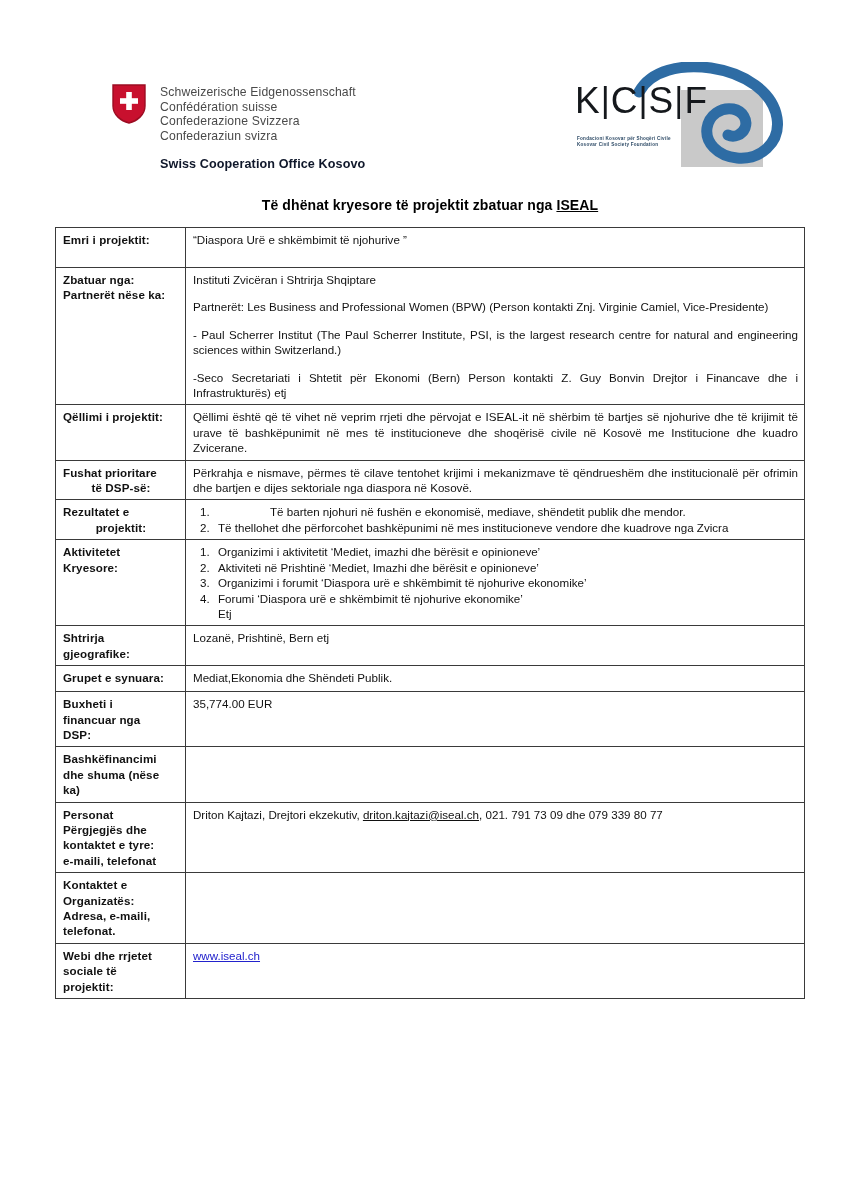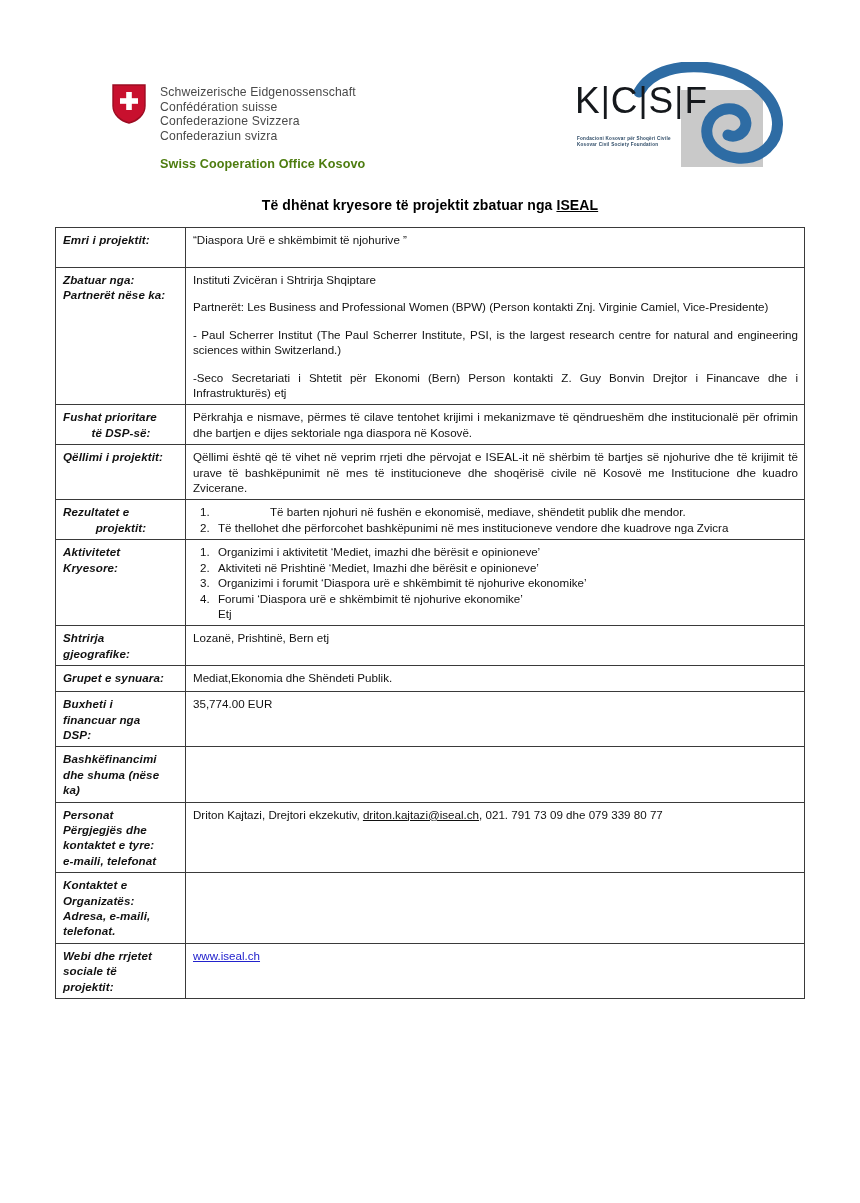--- a/index.html
+++ b/index.html
@@ -49,21 +49,21 @@
     letter-spacing: 0.15px;
     white-space: nowrap;
     padding-top: 1px;
   }
   .swiss-office {
     position: absolute;
     left: 160px;
     top: 95px;
     font-size: 12.6px;
     font-weight: bold;
-    color: #4d7c0f;
+    color: #0f172a;
     letter-spacing: 0.1px;
     white-space: nowrap;
   }
 
   .kcsf-block {
     position: absolute;
     left: 575px;
     top: 0px;
     width: 220px;
     height: 115px;
@@ -140,21 +140,20 @@
     font-size: 11.6px;
     line-height: 15.4px;
     color: #111;
   }
   td.lbl {
     width: 130px;
     font-weight: bold;
     font-size: 11.9px;
     line-height: 16px;
     letter-spacing: 0.1px;
-    font-style: italic;
   }
   td.val {
     text-align: justify;
     text-justify: inter-word;
   }
   td.val.nojust { text-align: left; }
   .lbl-center { display: block; text-align: center; }
   .lbl-l { display: block; }
 
   .h-sm { height: 40px; }
@@ -248,30 +247,30 @@
           </td>
           <td class="val">
             <p class="plain-p">Instituti Zvicëran i Shtrirja Shqiptare</p>
             <p class="plain-p">Partnerët:  Les Business and Professional Women (BPW)  (Person kontakti Znj. Virginie Camiel, Vice-Presidente)</p>
             <p class="plain-p">- Paul Scherrer Institut (The Paul Scherrer Institute, PSI, is the largest research centre for natural and engineering sciences within Switzerland.)</p>
             <p class="plain-p">-Seco Secretariati i Shtetit për Ekonomi (Bern) Person  kontakti Z. Guy Bonvin  Drejtor i Financave dhe i Infrastrukturës) etj</p>
           </td>
         </tr>
 
         <tr>
+          <td class="lbl">Qëllimi i projektit:</td>
+          <td class="val">Qëllimi është që të vihet në veprim rrjeti dhe përvojat e ISEAL-it në shërbim të bartjes së njohurive dhe të krijimit të urave të bashkëpunimit në mes të institucioneve dhe shoqërisë civile në Kosovë me Institucione dhe kuadro Zvicerane.</td>
+        </tr>
+
+        <tr>
           <td class="lbl">
             <span class="lbl-l">Fushat prioritare</span>
             <span class="lbl-center">të DSP-së:</span>
           </td>
           <td class="val">Përkrahja e nismave, përmes të cilave tentohet krijimi i mekanizmave të qëndrueshëm dhe institucionalë për ofrimin dhe bartjen e dijes sektoriale nga diaspora në Kosovë.</td>
-        </tr>
-
-        <tr>
-          <td class="lbl">Qëllimi i projektit:</td>
-          <td class="val">Qëllimi është që të vihet në veprim rrjeti dhe përvojat e ISEAL-it në shërbim të bartjes së njohurive dhe të krijimit të urave të bashkëpunimit në mes të institucioneve dhe shoqërisë civile në Kosovë me Institucione dhe kuadro Zvicerane.</td>
         </tr>
 
         <tr>
           <td class="lbl">
             <span class="lbl-l">Rezultatet e</span>
             <span class="lbl-center">projektit:</span>
           </td>
           <td class="val">
             <ol class="numlist">
               <li><span class="res-first">Të barten njohuri në fushën e ekonomisë, mediave, shëndetit publik dhe mendor.</span></li>

